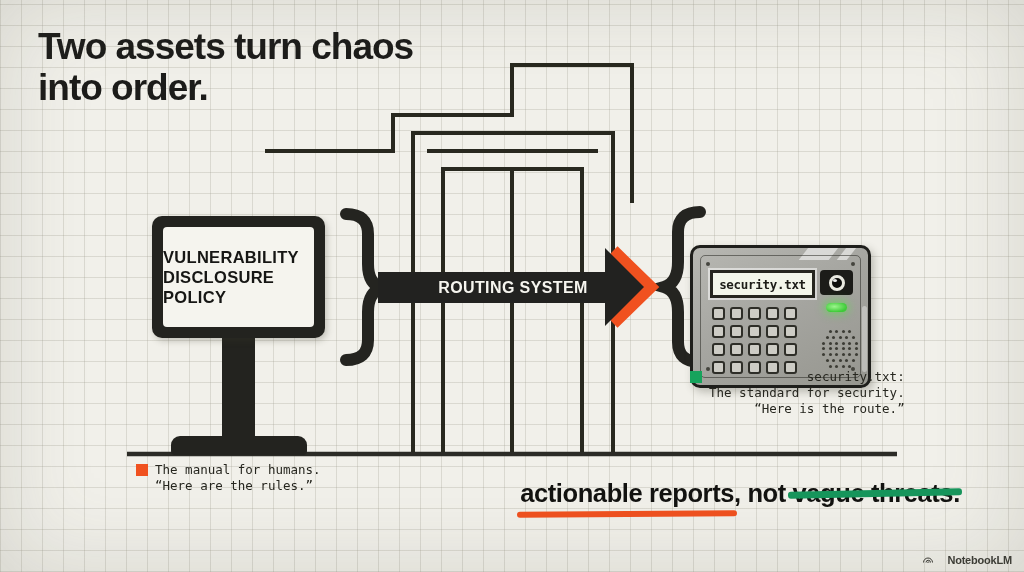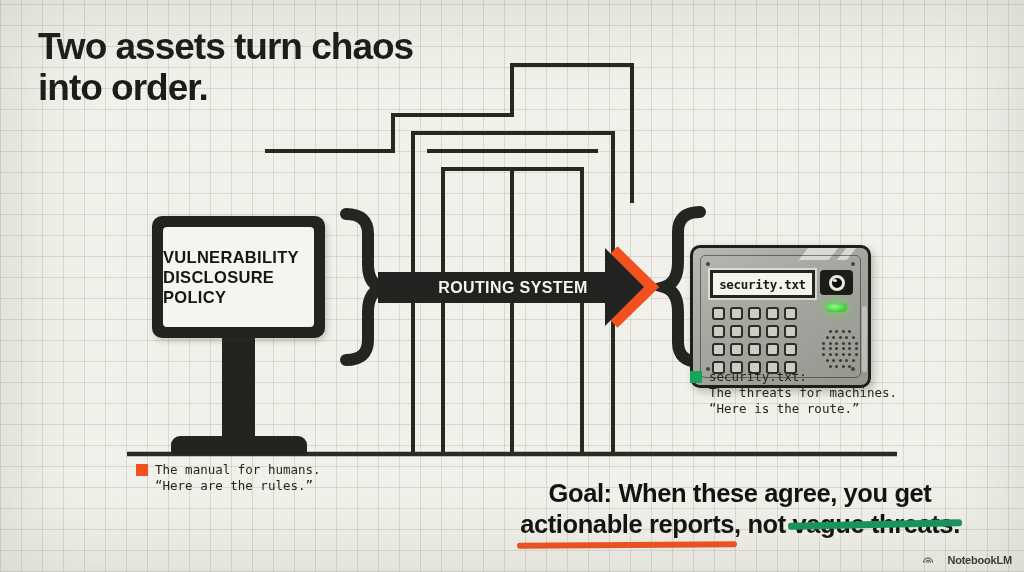--- a/index.html
+++ b/index.html
@@ -71,21 +71,21 @@
   .speaker { position:absolute; left:128px; top:82px; display:flex; flex-direction:column;
     gap:2.8px; align-items:center; width:38px; }
   .spk-row { display:flex; gap:3.5px; }
   .spk-dot { width:3px; height:3px; border-radius:50%; background:#3c3c35; }
 
   
   .note { position:absolute; font-family:"DejaVu Sans Mono", monospace; font-size:12.5px;
     line-height:16px; color:#26261f; }
   .note .bullet { position:absolute; left:-19px; top:2px; width:12px; height:12px; }
   .note-vdp { left:155px; top:462px; }
-  .note-sec { left:709px; top:369px; }
+  .note-sec { left:709px; top:369px;text-align:right; }
 
   
   .goal { position:absolute; left:462px; top:478px; width:556px; text-align:center;
     font-size:25.5px; font-weight:bold; letter-spacing:-.4px; color:#131311; line-height:31px; }
   .goal .u-orange { position:relative; display:inline-block; }
   .goal .u-orange i { position:absolute; left:-3px; right:-3px; bottom:-8px; height:6px;
     background:#f0511f; border-radius:3px; transform:rotate(-.4deg); }
   .goal .strike { position:relative; display:inline-block; }
   .goal .strike i { position:absolute; left:-5px; right:-2px; top:12px; height:7px;
     background:#17965c; border-radius:3px; transform:rotate(-1.2deg); }
@@ -234,26 +234,25 @@
 
   <div class="note note-vdp">
     <span class="bullet" style="background: rgb(240, 81, 31);"></span>
     <div>The manual for humans.</div>
     <div>“Here are the rules.”</div>
   </div>
 
   <div class="note note-sec">
     <span class="bullet" style="background: rgb(22, 163, 92);"></span>
     <div>security.txt:</div>
-    <div>The threats for machines.</div>
+    <div>The standard for security.</div>
     <div>“Here is the route.”</div>
   </div>
 
   <div class="goal">
-    <div>Goal: When these agree, you get</div>
     <div>
       <span class="u-orange"><span>actionable reports</span><i></i></span><span class="mid">, not </span><span class="strike"><span>vague threats.</span><i></i></span>
     </div>
   </div>
 
   <div class="brand">
     <svg width="12" height="12" viewBox="0 0 24 24">
       <path d="M3 17 A 9 9 0 0 1 21 17" fill="none" stroke="#3a3a34" stroke-width="2"></path>
       <path d="M8 17 A 4.5 4.5 0 0 1 17 17" fill="none" stroke="#3a3a34" stroke-width="2"></path>
       <path d="M11.2 17 A 1.3 1.3 0 0 1 13.8 17" fill="none" stroke="#3a3a34" stroke-width="2"></path>

